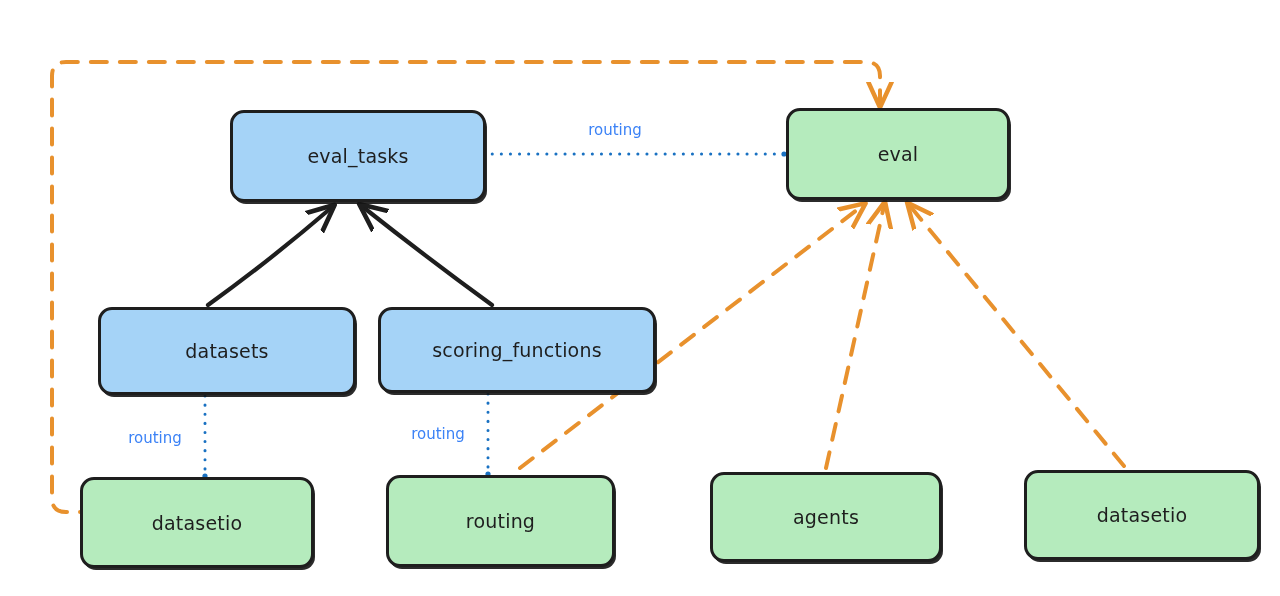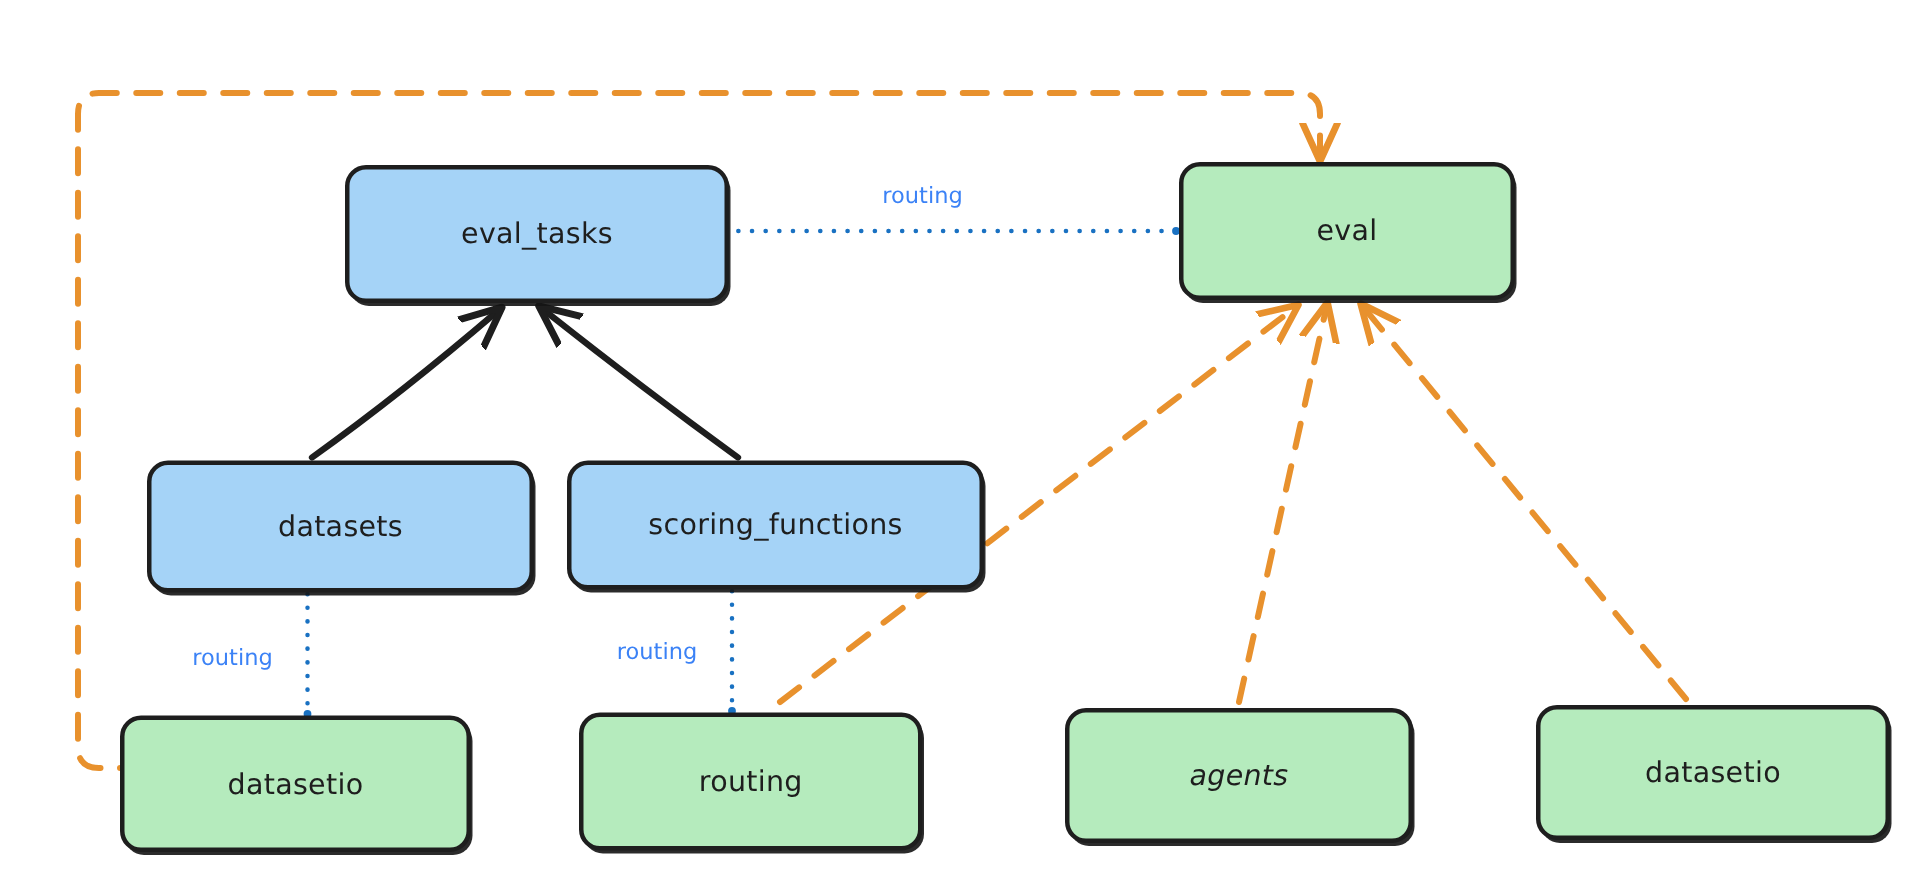--- a/index.html
+++ b/index.html
@@ -112,21 +112,21 @@
   </div>
 
   <div class="node node-green" style="left:80px; top:477px; width:234px; height:91px;">
     <span class="node-label">datasetio</span>
   </div>
 
   <div class="node node-green" style="left:386px; top:475px; width:229px; height:92px;">
     <span class="node-label">routing</span>
   </div>
 
-  <div class="node node-green" style="left:710px; top:472px; width:232px; height:90px;font-style:italic;">
+  <div class="node node-green" style="left:710px; top:472px; width:232px; height:90px;">
     <span class="node-label">agents</span>
   </div>
 
   <div class="node node-green" style="left:1024px; top:470px; width:236px; height:90px;">
     <span class="node-label">datasetio</span>
   </div>
 
 </div>
 
 </body></html>

